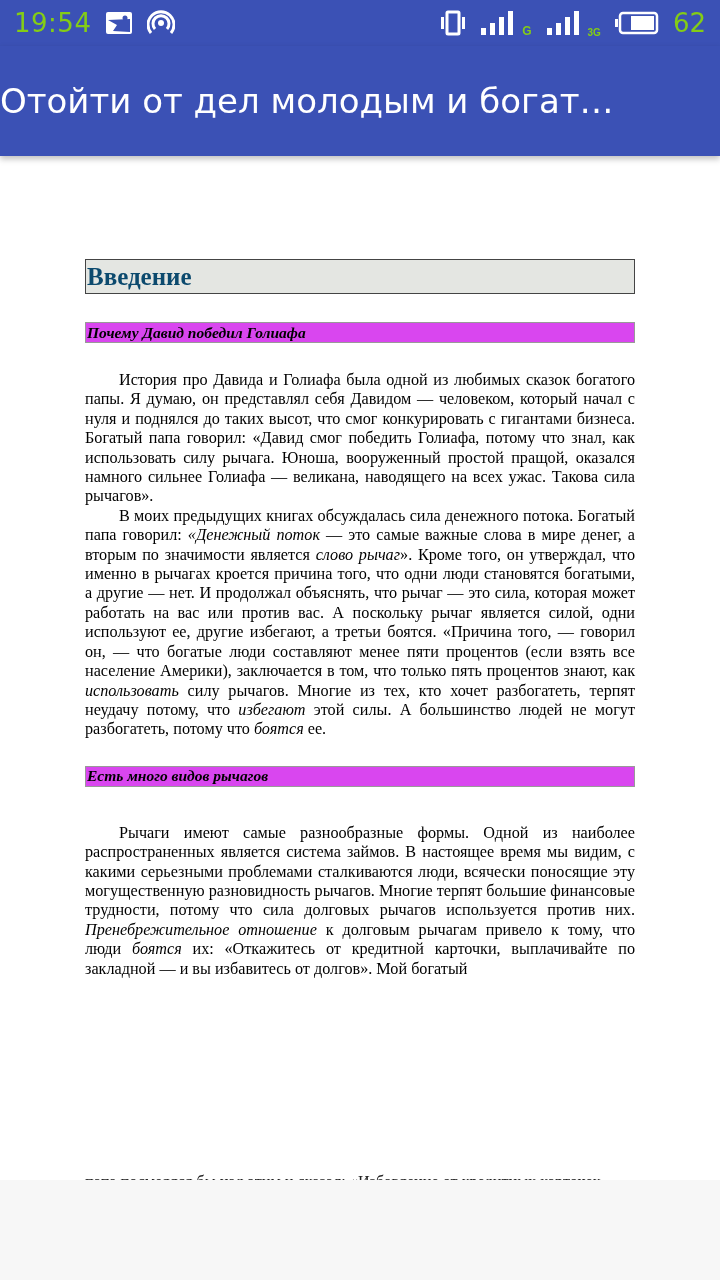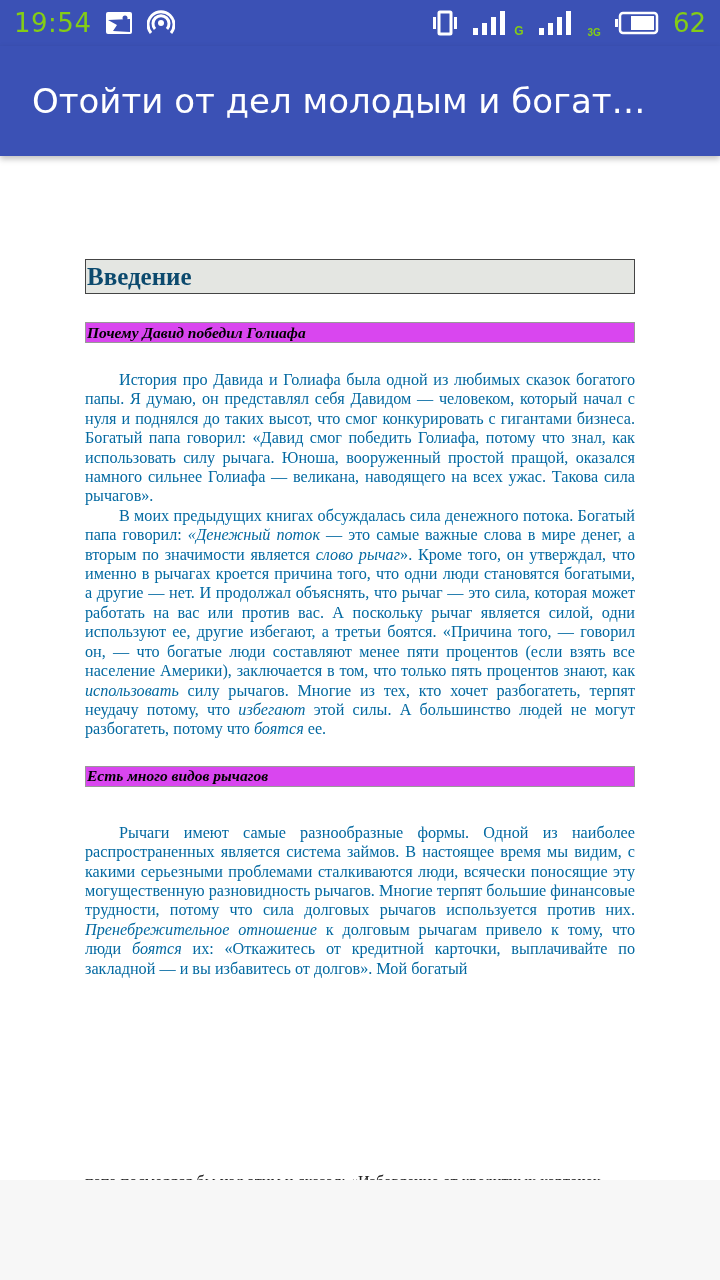--- a/index.html
+++ b/index.html
@@ -14,21 +14,21 @@
   }
   .status-left, .status-right { display: flex; align-items: center; gap: 14px; }
   .status-time { font-family: "DejaVu Sans", sans-serif; font-size: 26px; font-weight: 500; letter-spacing: 0.5px; }
   .status-battery-pct { font-family: "DejaVu Sans", sans-serif; font-size: 26px; }
   .icon svg { display: block; }
 
   .app-bar {
     position: absolute; left: 0; top: 46px; width: 720px; height: 110px;
     background: #3b51b5;
     box-shadow: 0 3px 6px rgba(0,0,0,0.25);
-    display: flex; align-items: center; padding-left: 32px; padding-right: 30px;
+    display: flex; align-items: center; padding-right: 30px;
     z-index: 2;
   }
   .app-title {
     color: #ffffff; font-family: "DejaVu Sans", sans-serif; font-size: 34px; font-weight: 500;
     white-space: nowrap; overflow: hidden;
   }
 
   .page {
     position: absolute; left: 0; top: 156px; width: 720px; height: 1024px;
     background: #ffffff; overflow: hidden;
@@ -42,21 +42,21 @@
     display: flex; align-items: center; padding-left: 1px;
   }
   .h1-text { font-size: 25px; font-weight: bold; color: #0c4a6e; }
   .h2-box {
     height: 21px; border: 1px solid #999; background: #d946ef;
     display: flex; align-items: center; padding-left: 1px;
   }
   .h2-text { font-size: 15.5px; font-weight: bold; font-style: italic; color: #000; }
   .para {
     font-size: 16.2px; line-height: 19.4px; text-align: justify; text-indent: 34px;
-    color: #0369a1;
+    color: #000000;
   }
   .para i { font-style: italic; }
 
   .partial-line {
     position: absolute; left: 85px; top: 1017px; width: 550px; height: 7px; overflow: hidden;
     font-family: "Liberation Serif", serif; font-size: 16.2px; line-height: 19px; color: #222;
     white-space: nowrap;
   }
   .bottom-panel {
     position: absolute; left: 0; top: 1180px; width: 720px; height: 100px; background: #f7f7f7;
@@ -93,21 +93,21 @@
     </span>
     <span class="icon" style="display:flex;align-items:flex-end;gap:2px">
       <svg width="40" height="26" viewBox="0 0 40 26">
           <rect x="1" y="18" width="5" height="7" fill="#fff"></rect>
           <rect x="10" y="13" width="5" height="12" fill="#fff"></rect>
           <rect x="19" y="7" width="5" height="18" fill="#fff"></rect>
           <rect x="28" y="1" width="5" height="24" fill="#fff"></rect>
         </svg>
       <span style="font-size:12px;font-weight:bold;margin-bottom:-2px">G</span>
     </span>
-    <span class="icon" style="display:flex;align-items:flex-end;gap:10px">
+    <span class="icon" style="display:flex;align-items:flex-end;gap:2px">
       <svg width="40" height="26" viewBox="0 0 40 26">
           <rect x="1" y="18" width="5" height="7" fill="#fff"></rect>
           <rect x="10" y="13" width="5" height="12" fill="#fff"></rect>
           <rect x="19" y="7" width="5" height="18" fill="#fff"></rect>
           <rect x="28" y="1" width="5" height="24" fill="#fff"></rect>
         </svg>
       <span style="font-size:10px;font-weight:bold;margin-bottom:-2px">3G</span>
     </span>
     <span class="icon">
       <svg width="44" height="24" viewBox="0 0 44 24">

